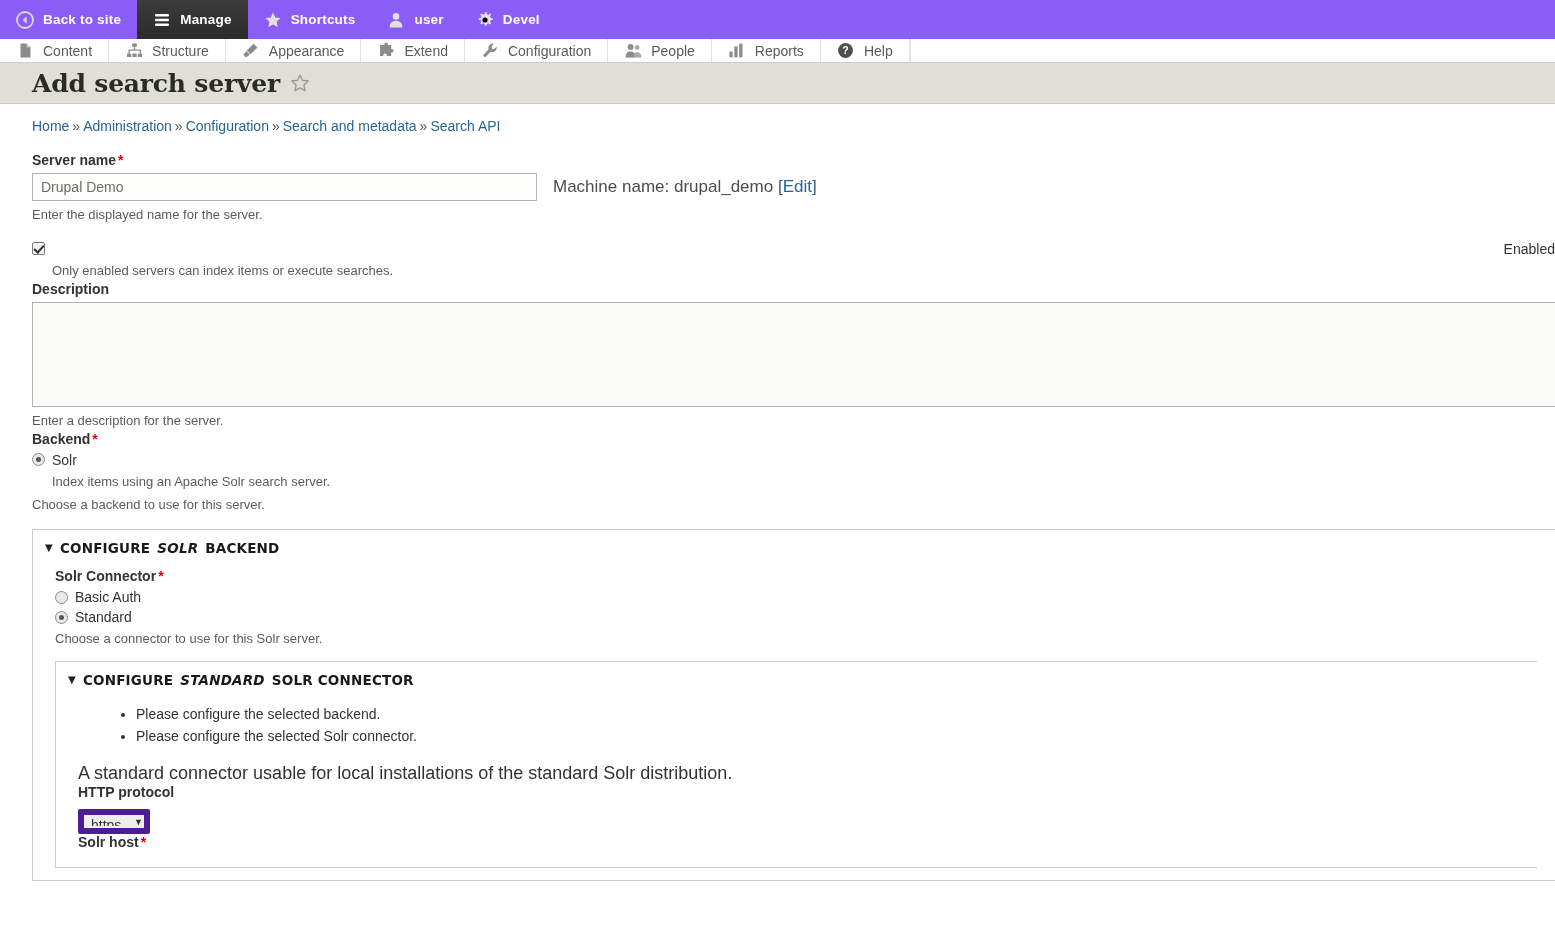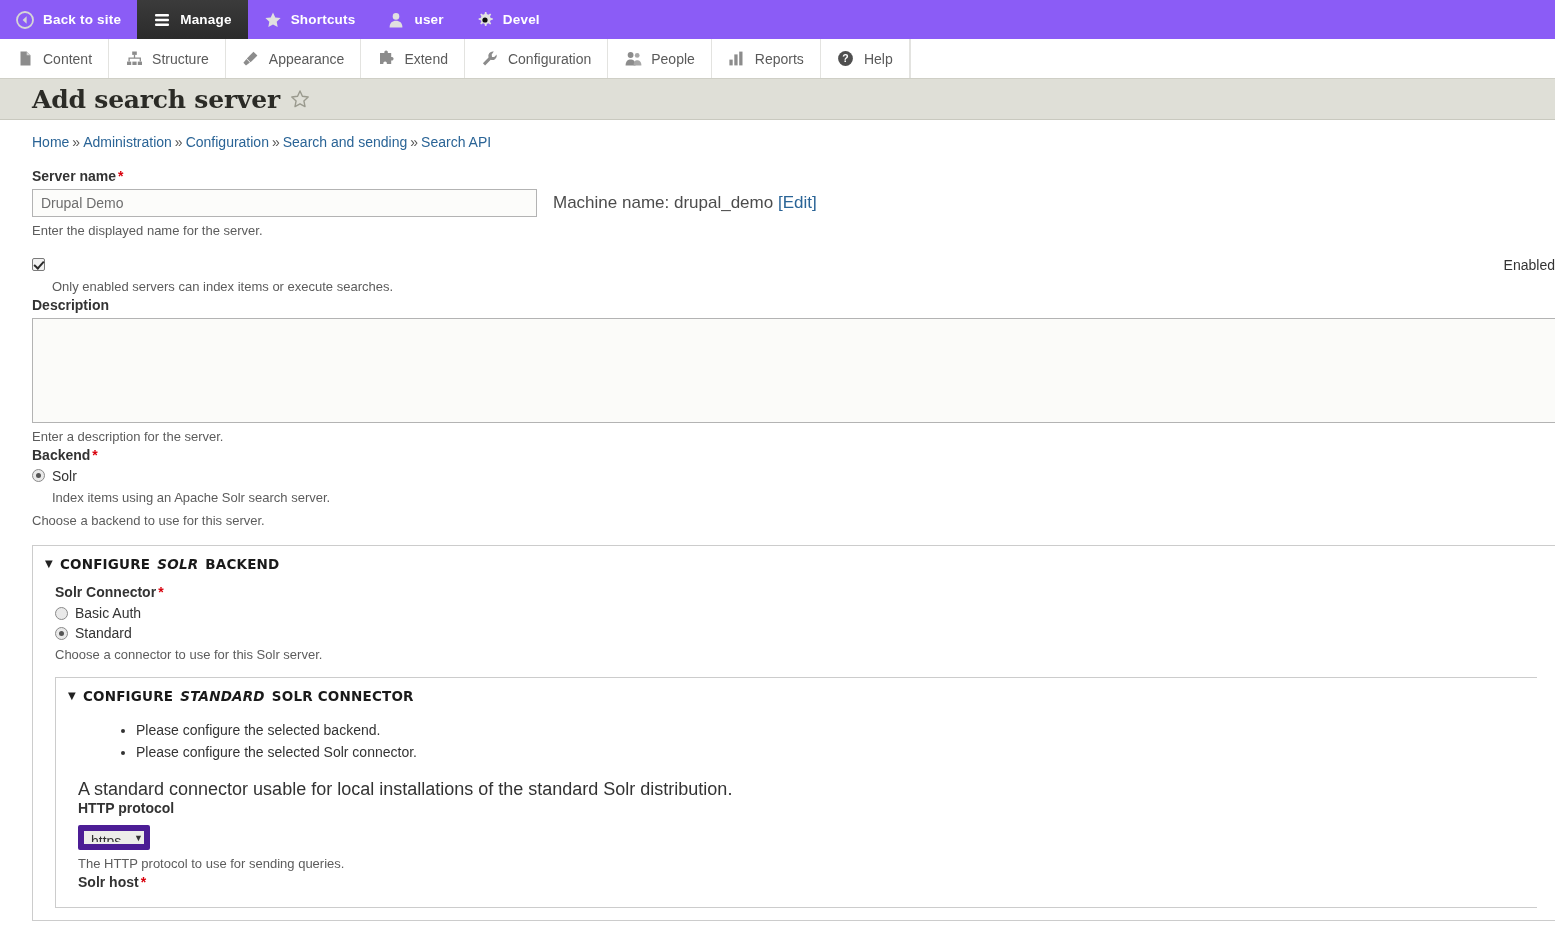--- a/index.html
+++ b/index.html
@@ -42,21 +42,21 @@
     align-items: center;
     justify-content: center;
     width: 18px;
     height: 18px;
     flex: 0 0 18px;
   }
   .tb-icon svg { display: block; }
 
   
   .menu-bar {
-    height: 40px;
+    height: 24px;
     background: #ffffff;
     display: flex;
     align-items: stretch;
     border-bottom: 1px solid #cfcfc6;
     box-shadow: 0 1px 0 rgba(0,0,0,.06);
   }
   .mb-item {
     display: flex;
     align-items: center;
     gap: 9px;
@@ -456,21 +456,21 @@
   <span class="star-icon">
     <svg width="20" height="20" viewBox="0 0 20 20">
       <path d="M10 2 L12.4 7.3 L18.2 8 L13.9 11.9 L15 17.6 L10 14.8 L5 17.6 L6.1 11.9 L1.8 8 L7.6 7.3 Z" fill="none" stroke="#9a9a8e" stroke-width="1.4" stroke-linejoin="round"></path>
     </svg>
   </span>
 </div>
 
 <div class="content">
 
   <div class="breadcrumb">
-    <a href="#">Home</a><span class="sep">»</span><a href="#">Administration</a><span class="sep">»</span><a href="#">Configuration</a><span class="sep">»</span><a href="#">Search and sending</a><span class="sep">»</span><a href="#">Search API</a>
+    <a href="#">Home</a><span class="sep">»</span><a href="#">Administration</a><span class="sep">»</span><a href="#">Configuration</a><span class="sep">»</span><a href="#">Search and metadata</a><span class="sep">»</span><a href="#">Search API</a>
   </div>
 
   <div class="form-area">
 
     <label class="form-label">
       <span>Server name</span><span class="req">*</span>
     </label>
     <div class="row-inline">
       <input class="text-field" type="text" value="Drupal Demo" style="">
       <span class="machine-name">
@@ -540,21 +540,20 @@
             <p class="para">A standard connector usable for local installations of the standard Solr distribution.</p>
 
             
             <label class="form-label mt14">HTTP protocol</label>
             <span class="sel-wrap">
               <select class="sel-field">
                 <option>https</option>
               </select>
               <span class="caret">▼</span>
             </span>
-            <p class="desc">The HTTP protocol to use for sending queries.</p>
 
             
             <label class="form-label mt14">
               <span>Solr host</span><span class="req">*</span>
             </label>
           </div>
         </div>
       </div>
     </div>
 

